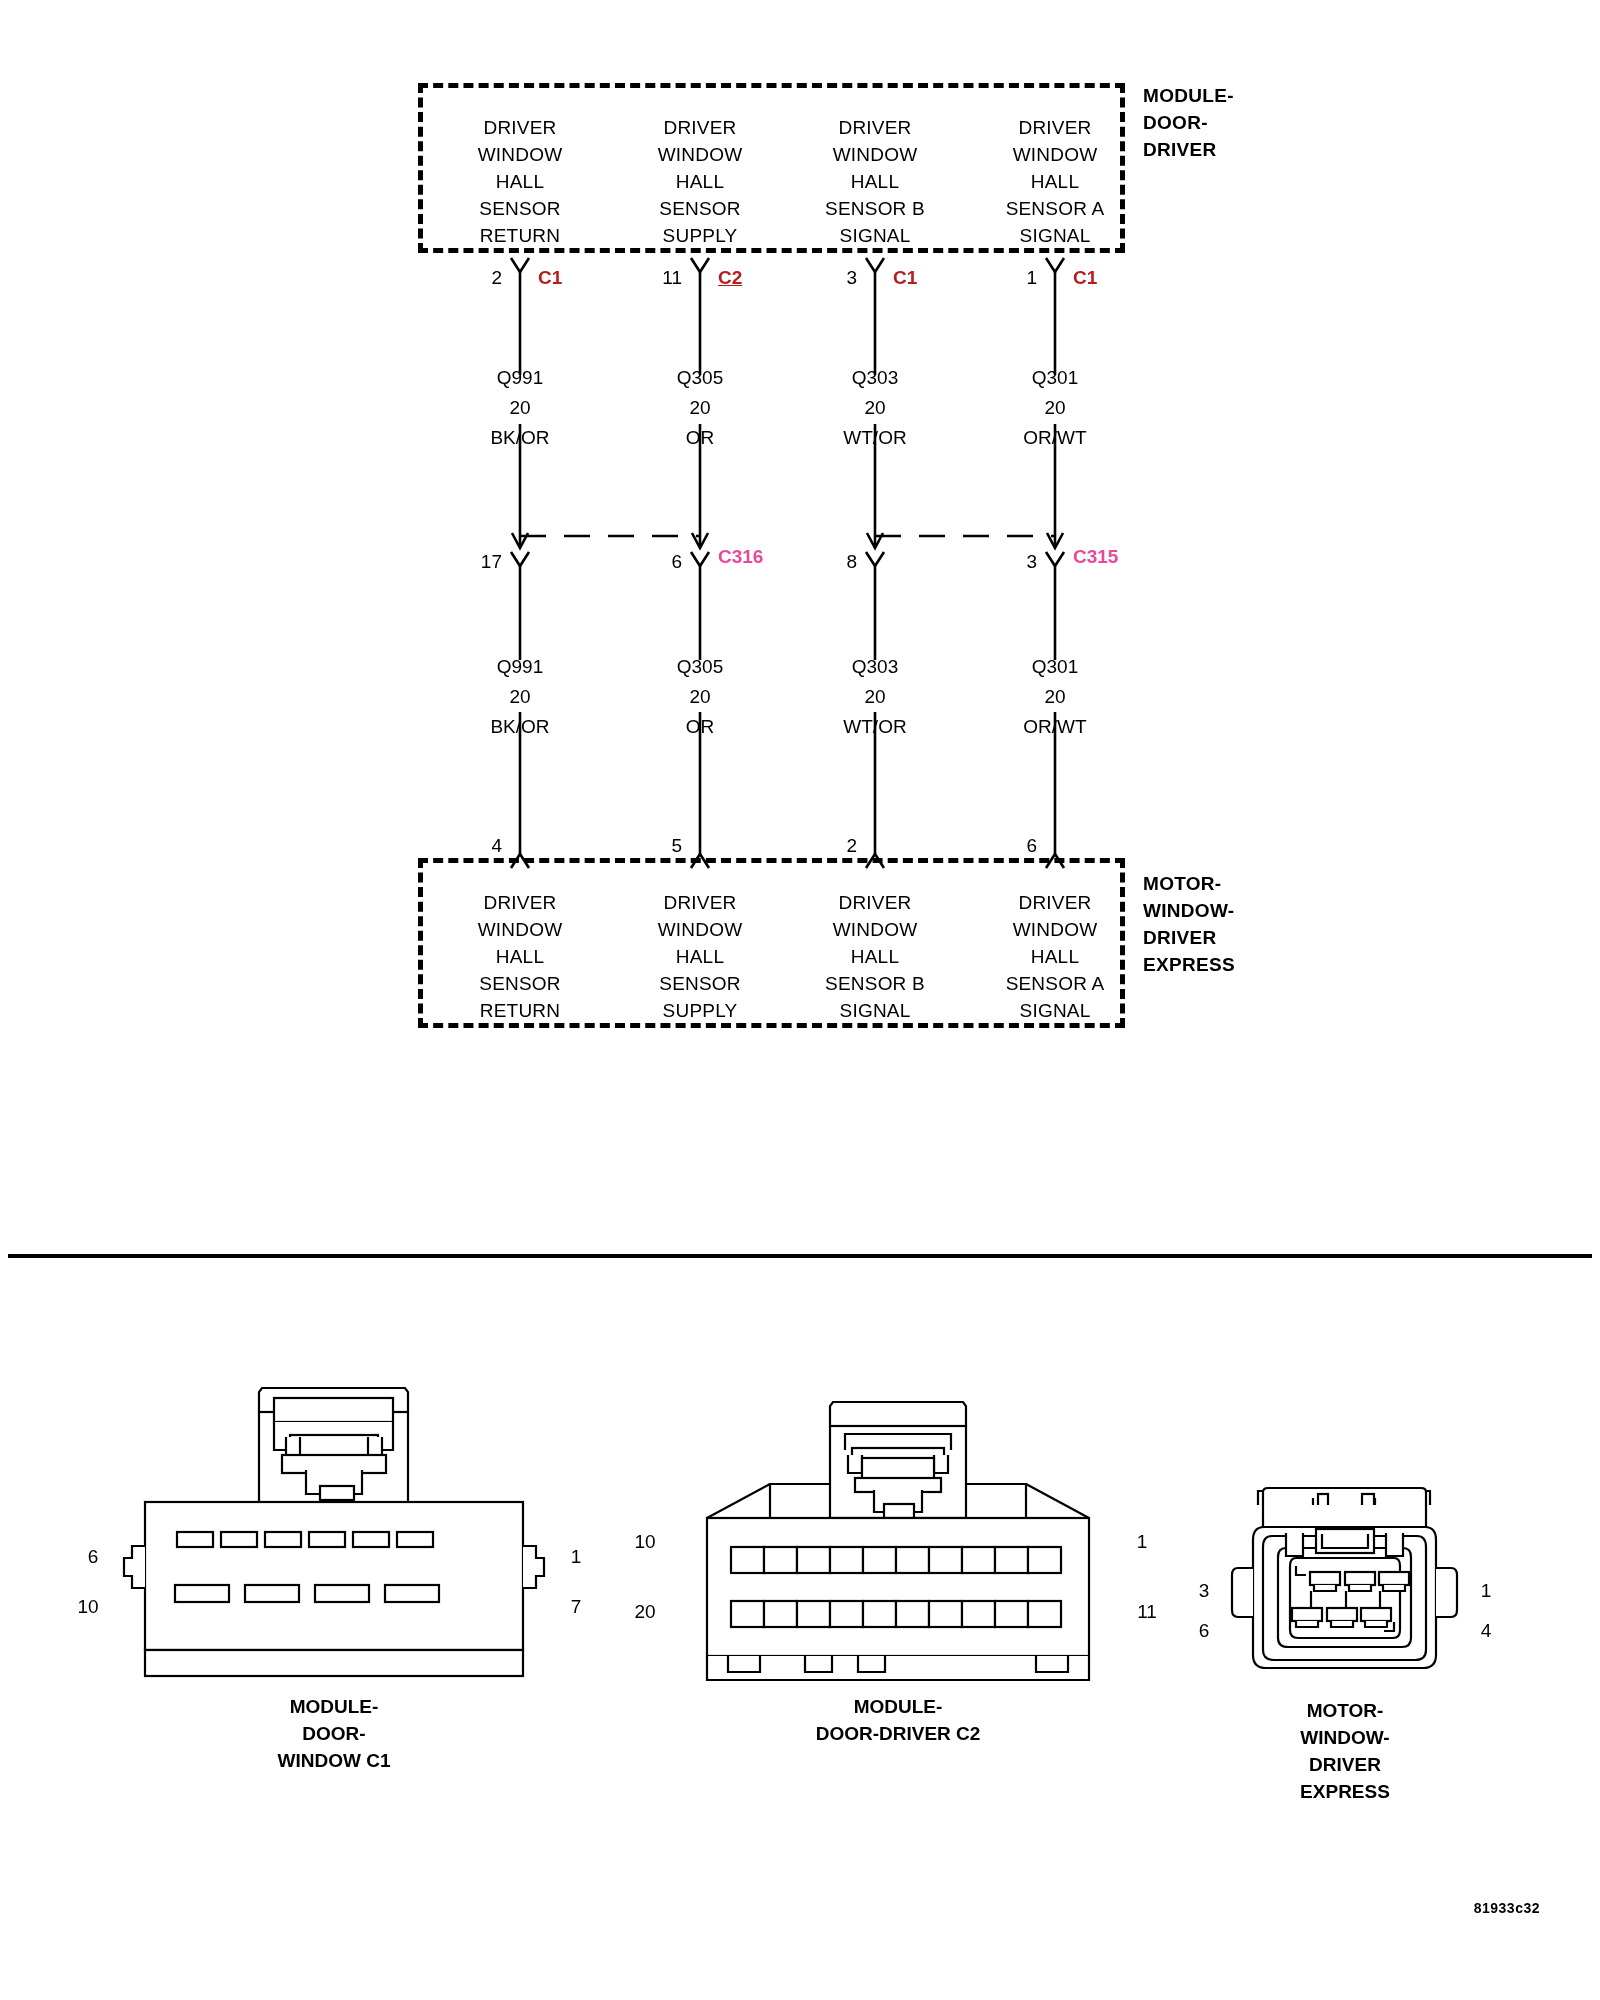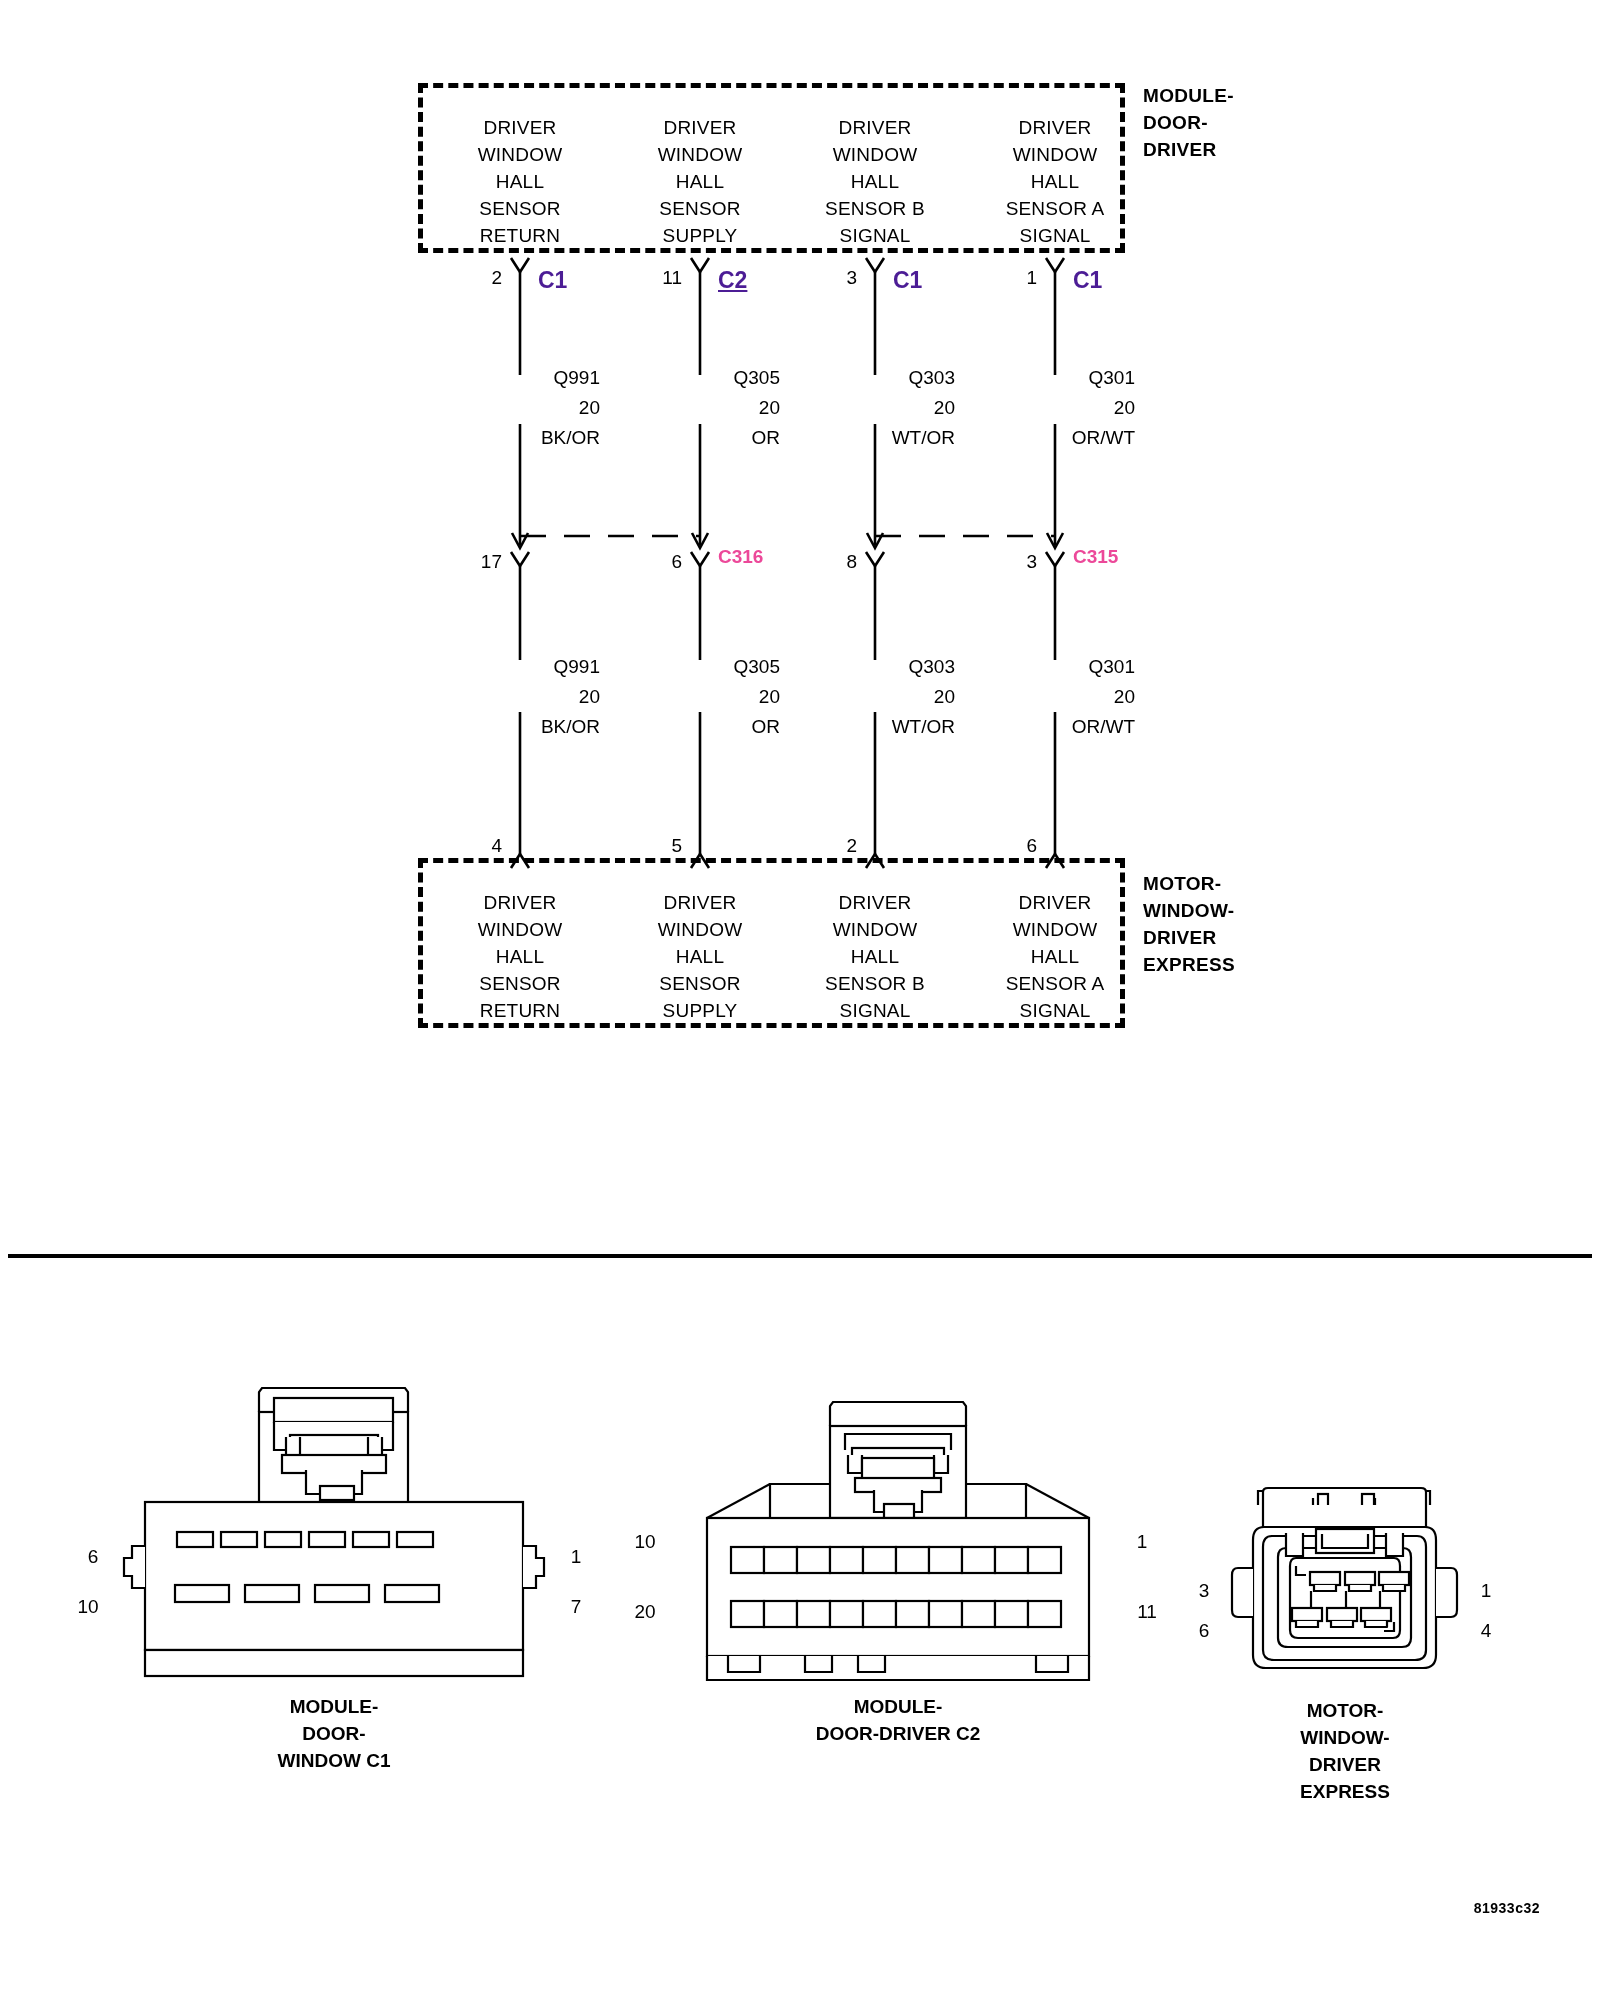--- a/index.html
+++ b/index.html
@@ -56,28 +56,28 @@
   }
 
   .pin-num {
     position: absolute;
     font-size: 19px;
     text-align: right;
     color: #000;
   }
   .conn-tag {
     position: absolute;
-    font-size: 23px;
+    font-size: 19px;
     font-weight: bold;
-    color: #4c1d95;
+    color: #b91c1c;
   }
 
   .wire-label {
     position: absolute;
-    text-align: right;
+    text-align: center;
     font-size: 19px;
     line-height: 30px;
     white-space: nowrap;
     color: #000;
   }
 
   .cx-name {
     position: absolute;
     font-size: 19px;
     font-weight: bold;

